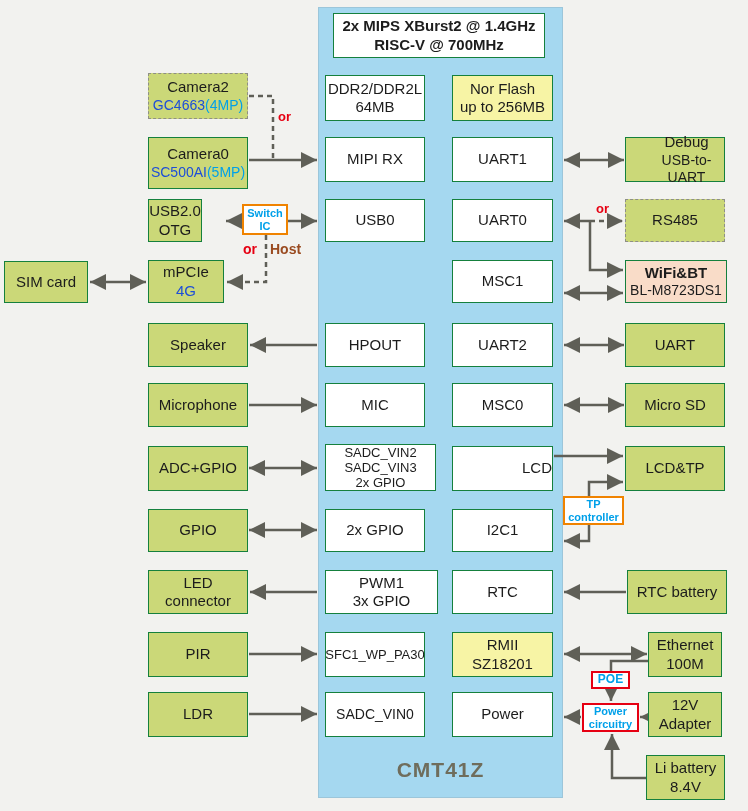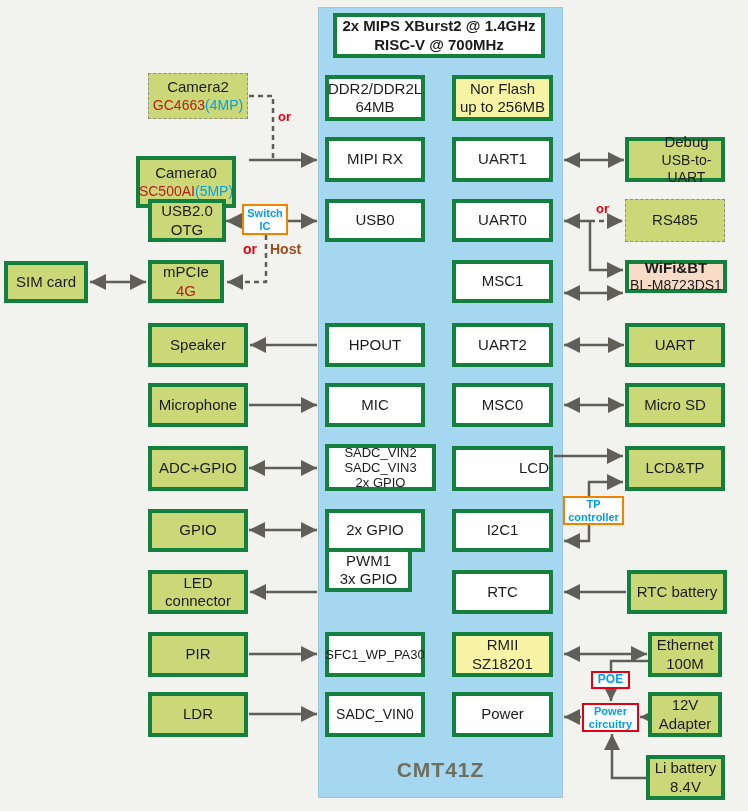--- a/index.html
+++ b/index.html
@@ -2,31 +2,31 @@
 <html><head>
 <meta charset="utf-8">
 <style>
   html,body{margin:0;padding:0;}
   body{font-family:"Liberation Sans",sans-serif;background:#f2f2ef;}
   #canvas{position:relative;width:748px;height:811px;background:#f2f2ef;overflow:hidden;}
   #panel{position:absolute;left:318px;top:7px;width:245px;height:791px;background:#a5d8f0;border:1px solid #9cc6da;box-sizing:border-box;z-index:0;}
   #wires{position:absolute;left:0;top:0;width:748px;height:811px;z-index:1;}
   #wires .c{stroke:#5f5f57;stroke-width:2.5;fill:none;}
   #wires .d{stroke-dasharray:5 4;}
-  .box{position:absolute;box-sizing:border-box;border:4px solid #15803d;background:#ffffff;
+  .box{position:absolute;box-sizing:border-box;border:1px solid #15803d;background:#ffffff;
        display:flex;flex-direction:column;align-items:center;justify-content:center;
        text-align:center;font-size:15px;color:#1c1c1c;line-height:1.22;z-index:2;}
   .green{background:#cbd878;}
   .yellow{background:#f7f4a5;}
   .pink{background:#f9dcc8;}
   .dashedb{border:1.5px dashed #8f8f85;}
   .bold{font-weight:bold;}
   .s13{font-size:13px;}
   .s14{font-size:14px;}
-  .orange{color:#b91c1c;}
+  .orange{color:#1d4ed8;}
   .blue{color:#00a0e9;}
   .lbl{position:absolute;box-sizing:border-box;background:#ffffff;color:#00a0e9;font-weight:bold;
        display:flex;flex-direction:column;align-items:center;justify-content:center;
        text-align:center;line-height:1.1;z-index:4;}
   .olbl{border:2px solid #f08300;font-size:11px;}
   .rlbl{border:2px solid #e60012;}
   .txt{position:absolute;font-weight:bold;z-index:4;white-space:nowrap;}
   .red{color:#e60012;}
   .brown{color:#9a4b20;}
   #module-name{position:absolute;left:318px;top:758px;width:245px;text-align:center;
@@ -104,21 +104,21 @@
     <span>MIC</span>
   </div>
   <div class="box s13" style="left:325px;top:444px;width:111px;height:47px;line-height:1.18;">
     <span>SADC_VIN2</span>
     <span>SADC_VIN3</span>
     <span>2x GPIO</span>
   </div>
   <div class="box" style="left:325px;top:509px;width:100px;height:43px;">
     <span>2x GPIO</span>
   </div>
-  <div class="box" style="left:325px;top:548px;width:87px;height:44px;">
+  <div class="box" style="left:325px;top:570px;width:113px;height:44px;">
     <span>PWM1</span>
     <span>3x GPIO</span>
   </div>
   <div class="box s13" style="left:325px;top:632px;width:100px;height:45px;">
     <span>SFC1_WP_PA30</span>
   </div>
   <div class="box s14" style="left:325px;top:692px;width:100px;height:45px;">
     <span>SADC_VIN0</span>
   </div>
 
@@ -157,25 +157,25 @@
   <div class="box" style="left:452px;top:692px;width:101px;height:45px;">
     <span>Power</span>
   </div>
 
   <div id="module-name">CMT41Z</div>
 
   <div class="box green dashedb" style="left:148px;top:73px;width:100px;height:46px;">
     <span>Camera2</span>
     <span class="s14"><span class="orange">GC4663</span><span class="blue">(4MP)</span></span>
   </div>
-  <div class="box green" style="left:136px;top:137px;width:100px;height:52px;margin-top:19px;">
+  <div class="box green" style="left:148px;top:137px;width:100px;height:52px;">
     <span>Camera0</span>
     <span class="s14"><span class="orange">SC500AI</span><span class="blue">(5MP)</span></span>
   </div>
-  <div class="box green" style="left:148px;top:199px;width:78px;height:43px;">
+  <div class="box green" style="left:148px;top:199px;width:54px;height:43px;">
     <span>USB2.0</span>
     <span>OTG</span>
   </div>
   <div class="box green" style="left:4px;top:261px;width:84px;height:42px;">
     <span>SIM card</span>
   </div>
   <div class="box green" style="left:148px;top:260px;width:76px;height:43px;">
     <span>mPCIe</span>
     <span class="orange">4G</span>
   </div>
@@ -202,21 +202,21 @@
     <span>LDR</span>
   </div>
 
   <div class="box green" style="left:625px;top:137px;width:100px;height:45px;padding-left:23px;">
     <span>Debug</span>
     <span class="s14">USB-to-UART</span>
   </div>
   <div class="box green dashedb" style="left:625px;top:199px;width:100px;height:43px;">
     <span>RS485</span>
   </div>
-  <div class="box pink" style="left:625px;top:260px;width:102px;height:33px;">
+  <div class="box pink" style="left:625px;top:260px;width:102px;height:43px;">
     <span class="bold">WiFi&amp;BT</span>
     <span class="s14">BL-M8723DS1</span>
   </div>
   <div class="box green" style="left:625px;top:323px;width:100px;height:44px;">
     <span>UART</span>
   </div>
   <div class="box green" style="left:625px;top:383px;width:100px;height:44px;">
     <span>Micro SD</span>
   </div>
   <div class="box green" style="left:625px;top:446px;width:100px;height:45px;">

